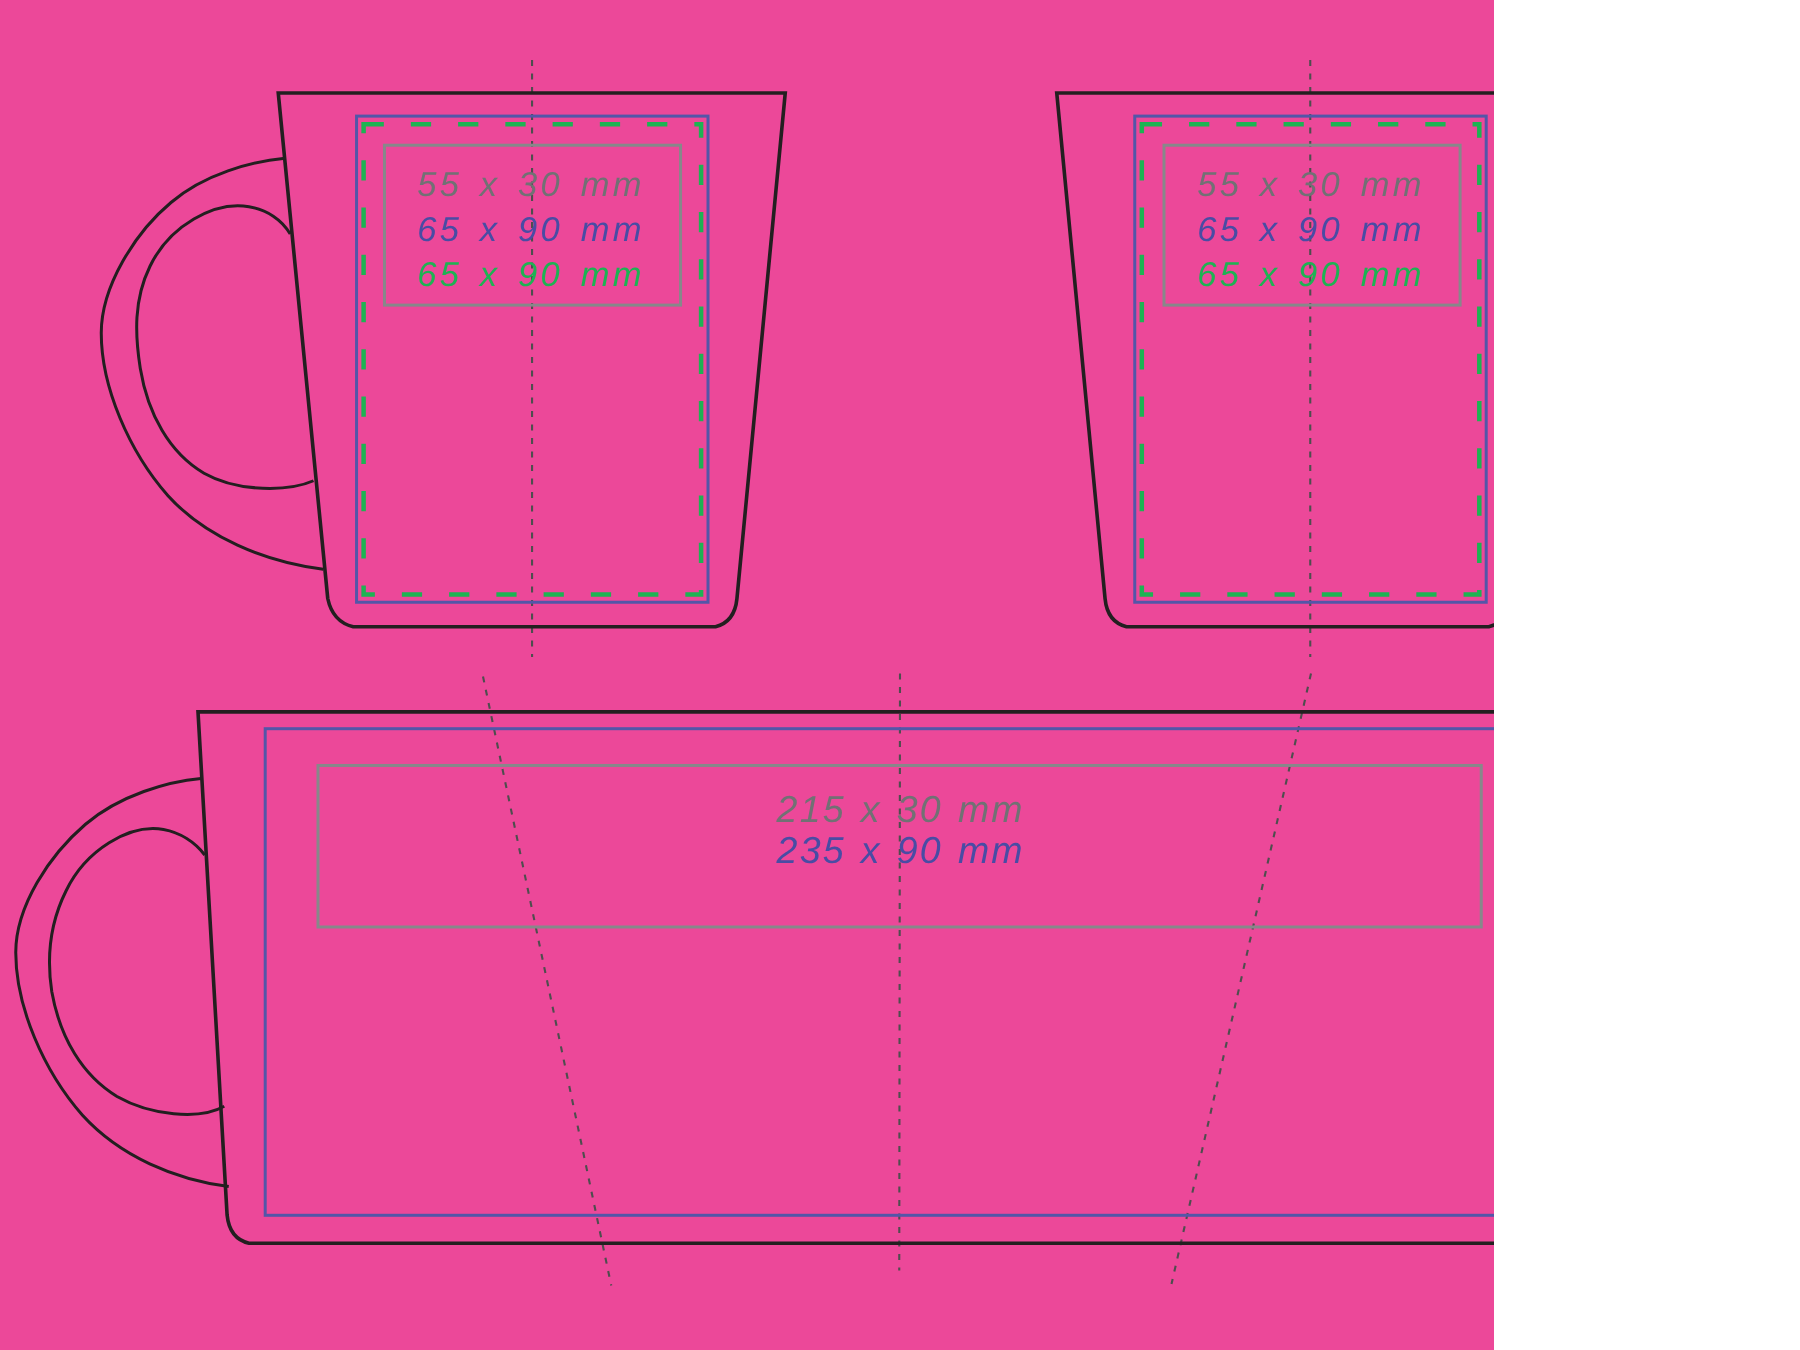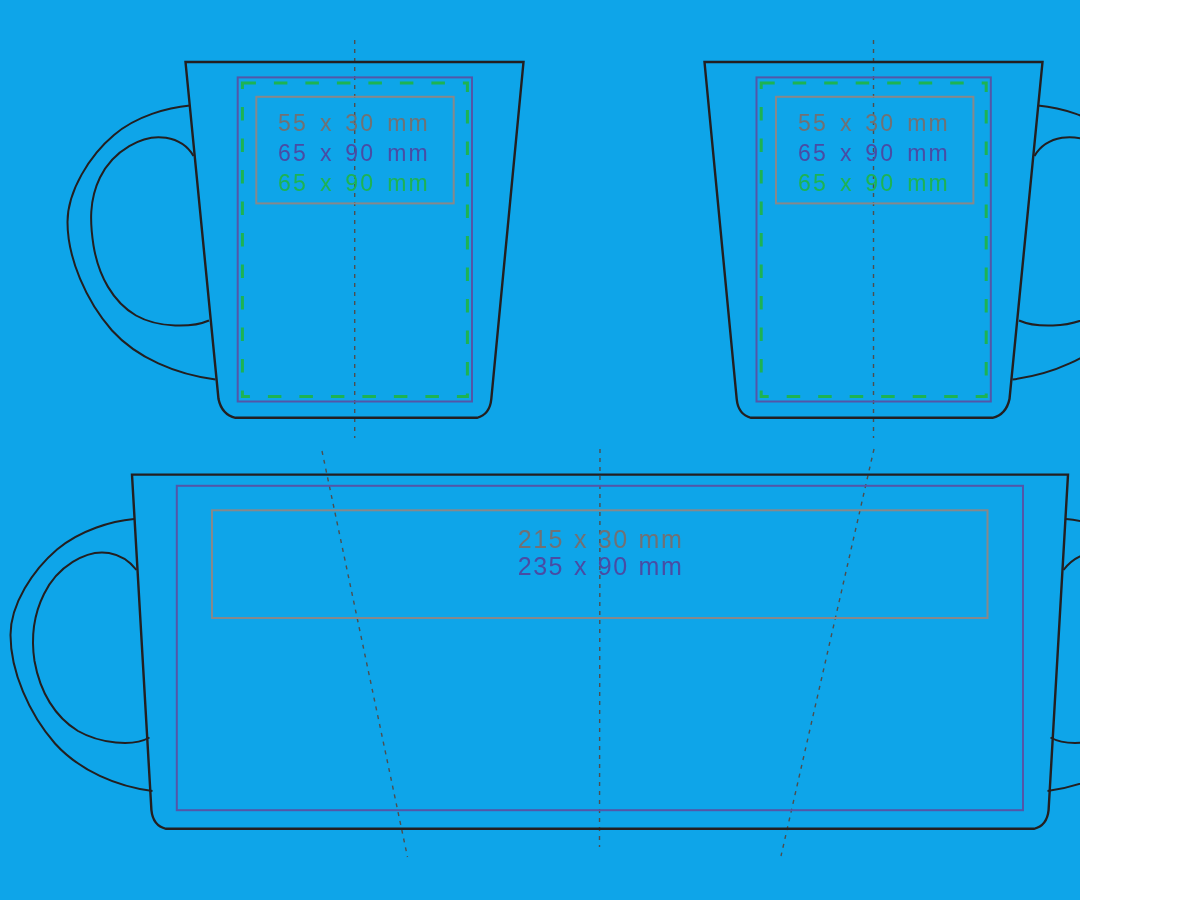--- a/index.html
+++ b/index.html
@@ -1,16 +1,16 @@
 <!DOCTYPE html>
 <html><head>
 <meta charset="utf-8">
 <style>
   html,body{margin:0;padding:0;background:#ffffff;}
-  .wrap{width:1080px;height:900px;position:relative;overflow:hidden;background:#0ea5e9;}
+  .wrap{width:996px;height:900px;position:relative;overflow:hidden;background:#ec4899;font-style:italic;}
   svg{display:block;}
   text{font-family:"Liberation Sans", sans-serif;}
 </style>
 </head>
 <body>
 <div class="wrap">
 <svg width="1200" height="900" viewBox="0 0 1200 900" xmlns="http://www.w3.org/2000/svg">
 
   <g stroke="#4e4e4e" stroke-width="1.4" fill="none" stroke-dasharray="4 5">
     <path d="M354.7,40 L354.7,438"></path>

